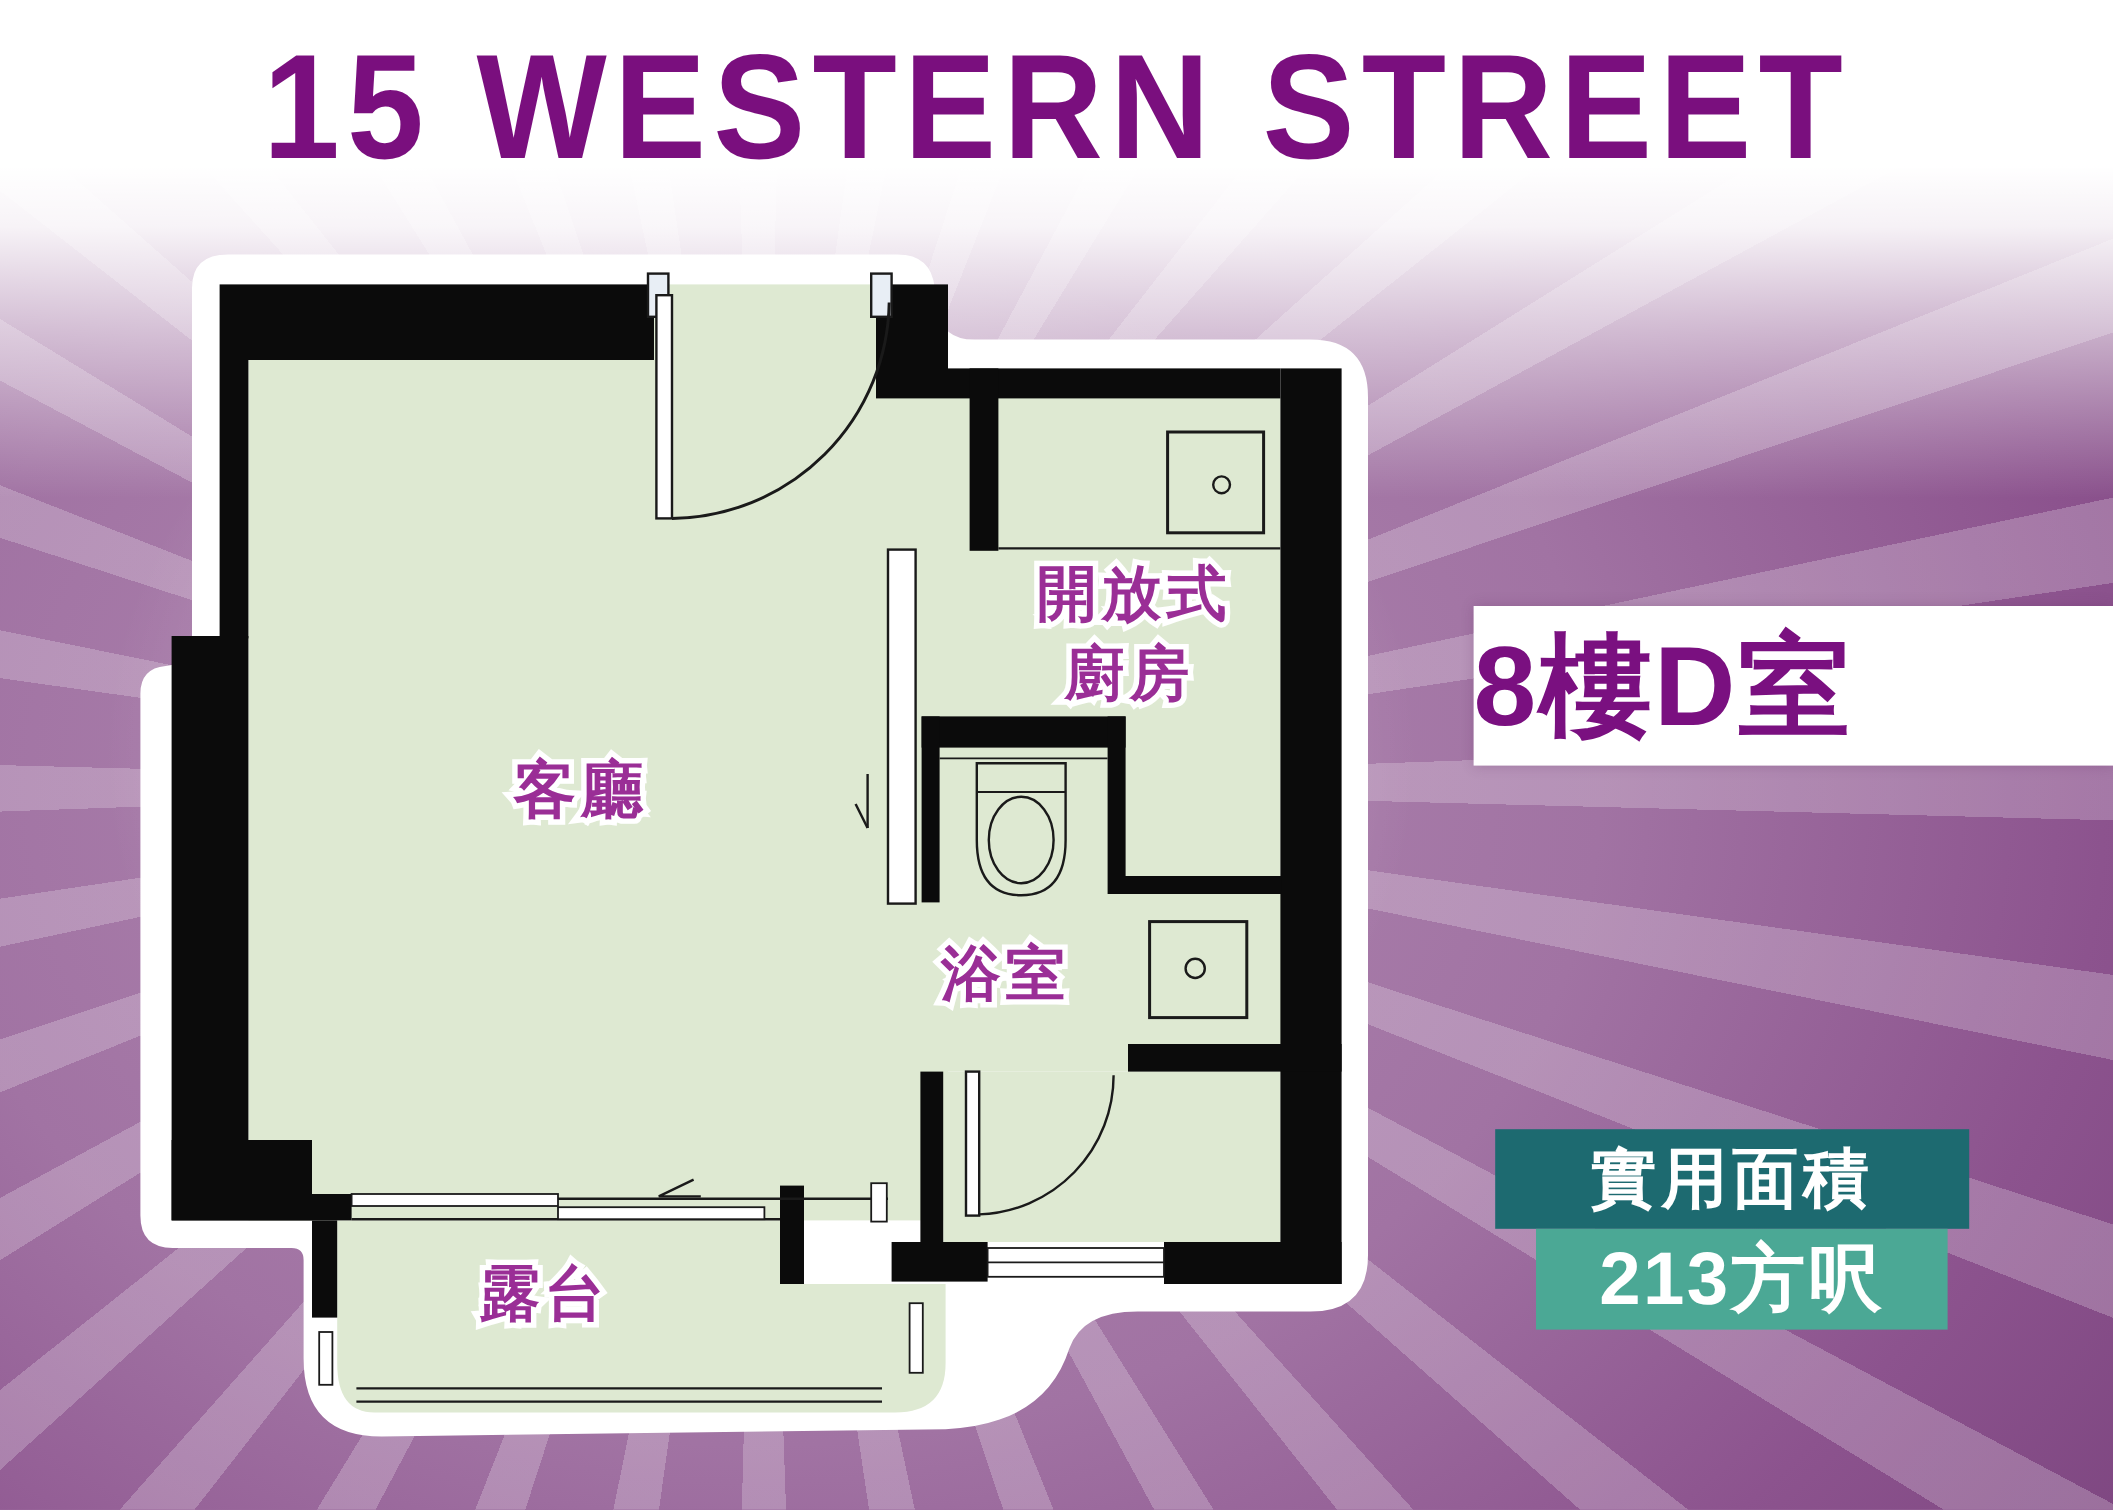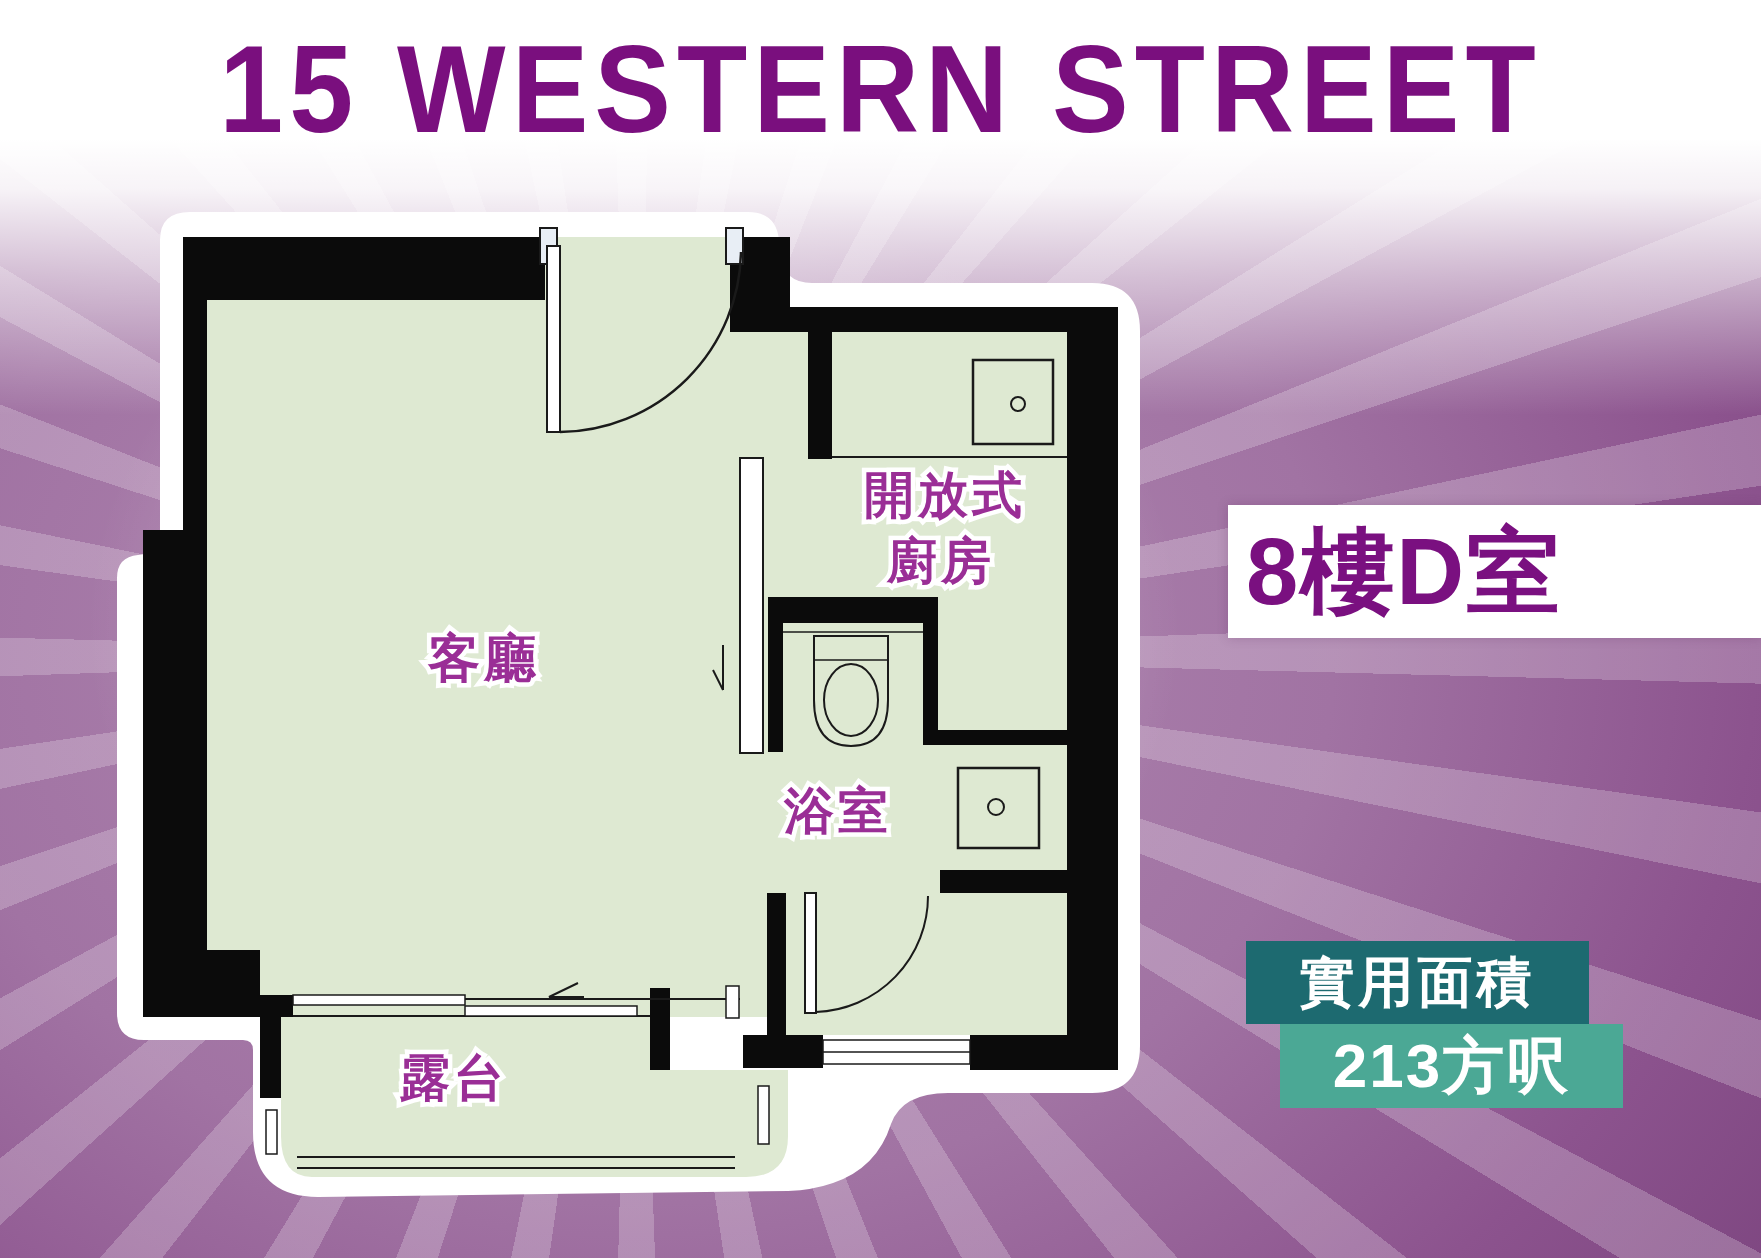--- a/index.html
+++ b/index.html
@@ -20,24 +20,24 @@
     white-space:nowrap;
   }
   .plan-svg{position:absolute;left:0;top:0;}
   .unit-box{
     position:absolute;left:1228px;top:505px;width:533px;height:133px;
     background:#ffffff;display:flex;align-items:center;
     box-shadow:0 0 10px rgba(90,40,90,.25);
   }
   .unit-box .unit-text{
     font-size:94px;font-weight:bold;color:#7a1080;letter-spacing:2px;
-    padding-left:18px;line-height:1;white-space:nowrap;
+    line-height:1;white-space:nowrap;
   }
   .area-label-box{
-    position:absolute;left:1246px;top:941px;width:343px;height:83px;
+    position:absolute;left:1246px;top:941px;width:395px;height:83px;
     background:#1d6a70;display:flex;align-items:center;justify-content:center;
   }
   .area-label-box span{font-size:55px;font-weight:bold;color:#ffffff;letter-spacing:4px;white-space:nowrap;}
   .area-value-box{
     position:absolute;left:1280px;top:1024px;width:343px;height:84px;
     background:#4ba895;display:flex;align-items:center;justify-content:center;
   }
   .area-value-box span{font-size:62px;font-weight:bold;color:#ffffff;letter-spacing:2px;white-space:nowrap;}
   .room-label{
     font-weight:bold;fill:#9a2e96;stroke:#ffffff;stroke-width:9px;

